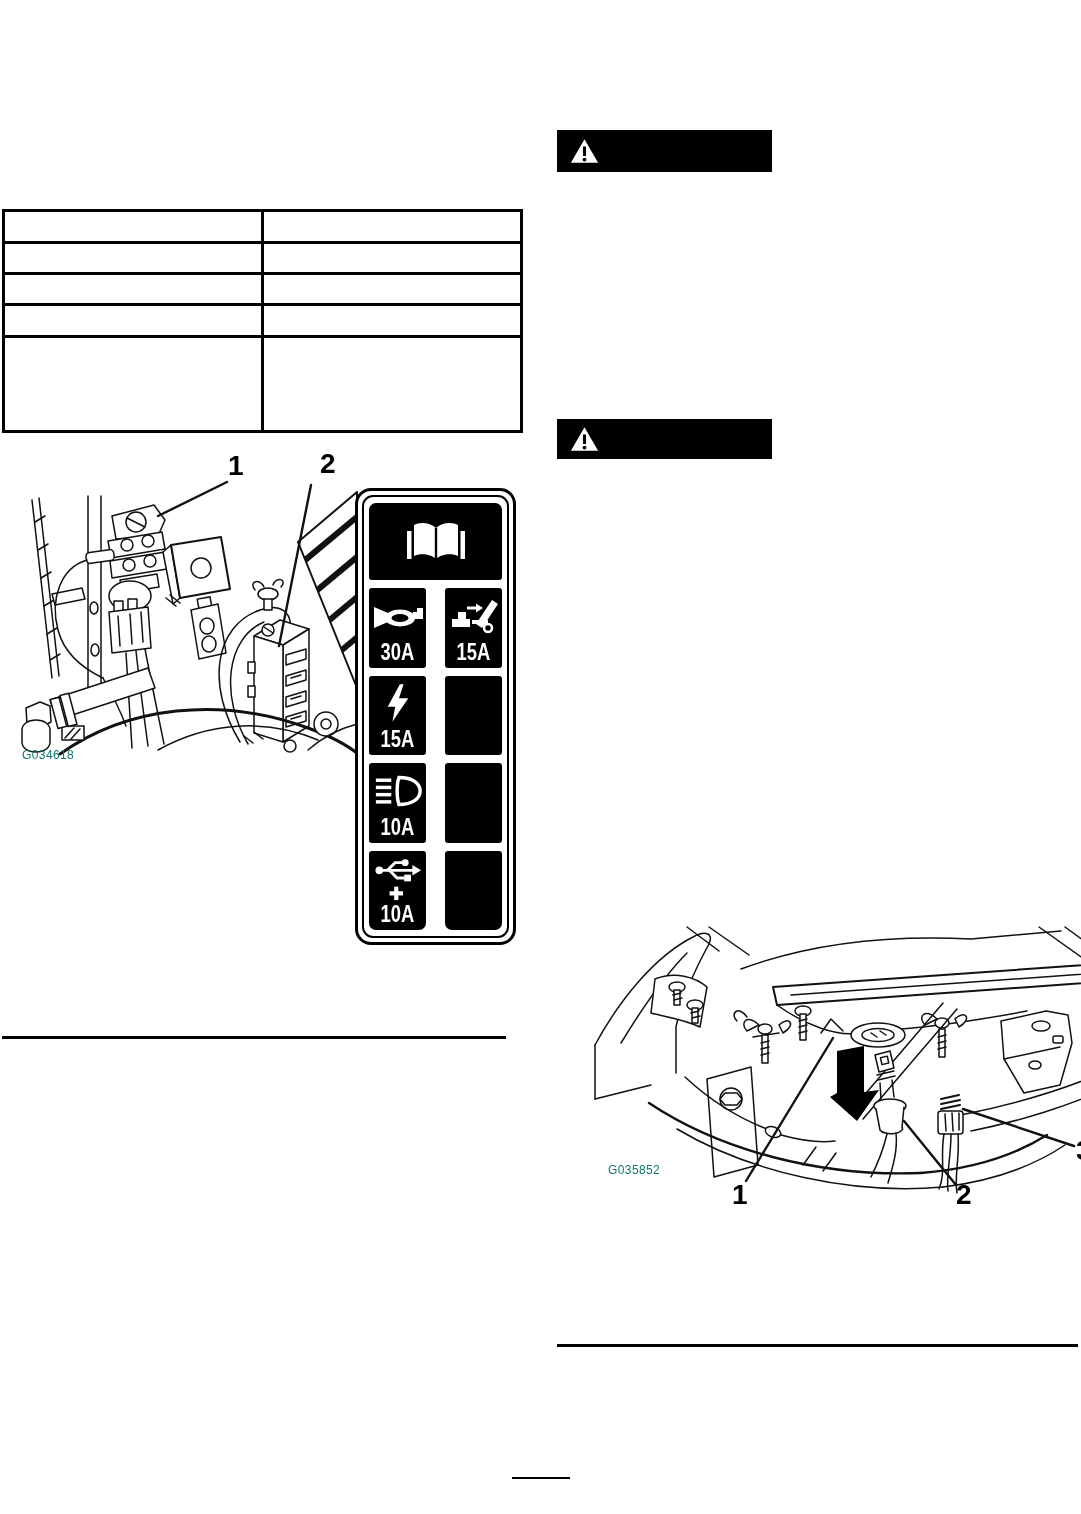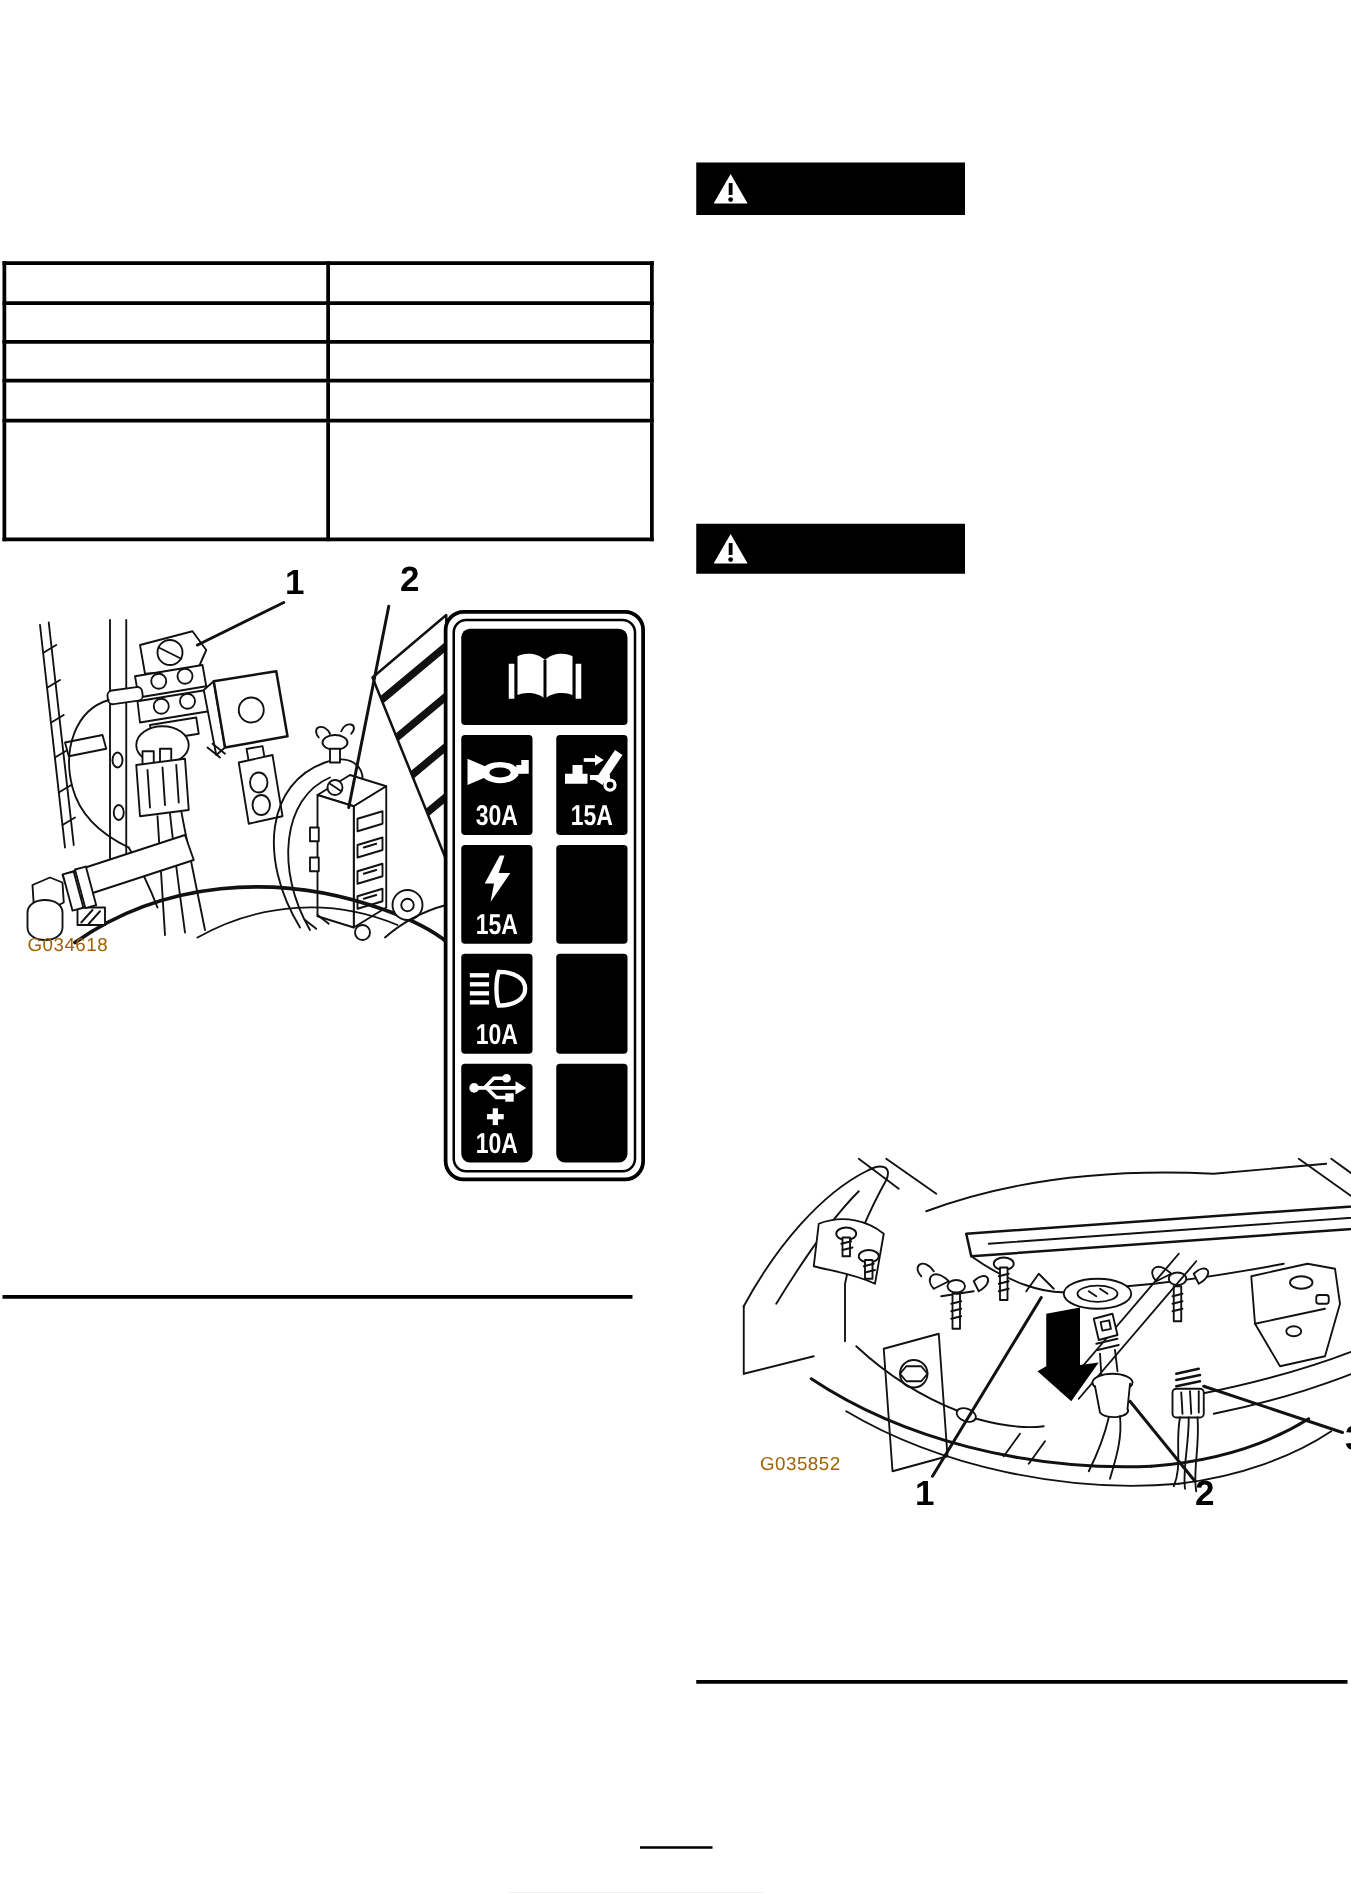--- a/index.html
+++ b/index.html
@@ -24,21 +24,21 @@
   
   .fig{ position:absolute; }
   .fig1{ left:8px; top:448px; width:515px; height:332px; }
   .fig2{ left:591px; top:925px; width:521px; height:290px; }
   .fig svg{ position:absolute; left:0; top:0; }
   .co{
     position:absolute; font-weight:bold; font-size:28px; line-height:1;
     letter-spacing:0; color:#000;
   }
   .glabel{
-    position:absolute; font-size:15px; color:#a16207; letter-spacing:.4px;
+    position:absolute; font-size:12px; color:#0f766e; letter-spacing:.4px;
   }
   
   .decal{
     position:absolute; left:355px; top:488px; width:161px; height:457px;
     box-sizing:border-box; border:3px solid #000; border-radius:16px;
     padding:4px; background:#fff;
   }
   .decal-inner{
     box-sizing:border-box; width:100%; height:100%;
     border:2px solid #000; border-radius:11px; padding:6px 5px;

